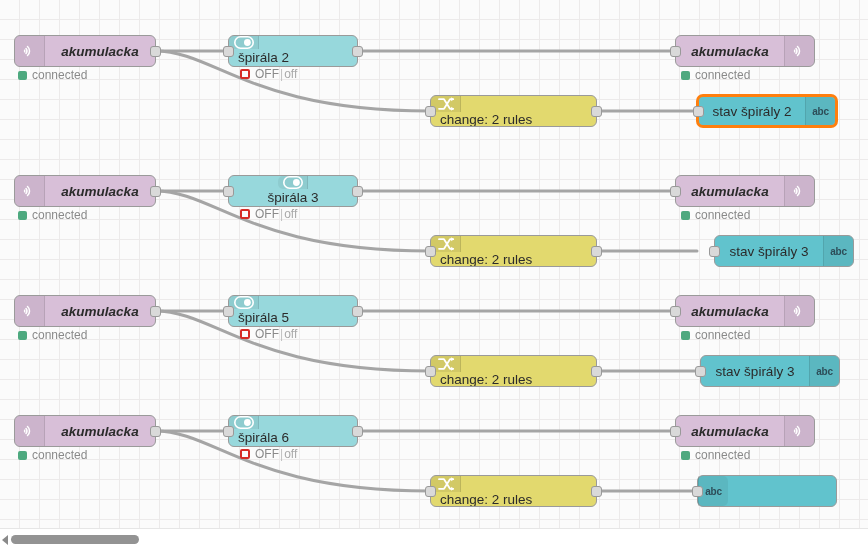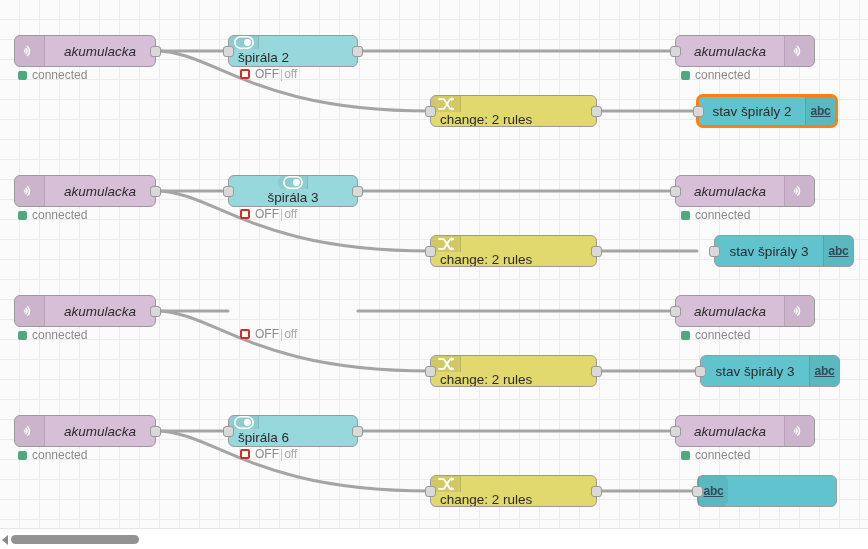--- a/index.html
+++ b/index.html
@@ -73,33 +73,32 @@
     display: flex;
     align-items: center;
     justify-content: center;
     background: rgba(0,0,0,0.055);
   }
   .icell.left  { border-right: 1px solid rgba(0,0,0,0.10); border-radius: 5px 0 0 5px; }
   .icell.right { border-left: 1px solid rgba(0,0,0,0.10); border-radius: 0 5px 5px 0; }
   .icell svg { display:block; }
 
   
-  .n-mqtt   { background: #d8bfd8; }
+  .n-mqtt   { background: #d8bfd8; font-weight: bold; }
   .n-switch { background: #97d8dc; flex-direction: column; }
   .n-change { background: #e2d96e; flex-direction: column; }
   .n-debug  { background: #61c3cd; }
 
   .n-change .icell.left { background: rgba(0,0,0,0.07); }
   .n-debug  .icell.right{ background: rgba(0,0,0,0.06); }
 
   .abc {
-    font-size: 12px;
+    font-size: 10px;
     font-weight: bold;
     color: #2d4d58;
-    text-decoration: underline;
     letter-spacing: -0.2px;
   }
 
   
   .port {
     position: absolute;
     width: 11px; height: 11px;
     box-sizing: border-box;
     background: #d9d9d9;
     border: 1px solid #999;
@@ -363,20 +362,31 @@
       </svg>
     </div>
     <div class="lbl center italic">akumulacka</div>
     <div class="port out"></div>
   </div>
   <div class="status" style="left:18px; top:328px;">
     <span class="dot green"></span>
     <span class="txt">connected</span>
   </div>
 
+  <div class="node n-switch" style="left:228px; top:295px; width:130px;">
+    <div class="port in"></div>
+    <div class="icell left">
+      <svg width="20" height="13" viewBox="0 0 20 13">
+        <rect x="0.8" y="0.8" width="18.4" height="11.4" rx="5.7" fill="none" stroke="#ffffff" stroke-width="1.6"></rect>
+        <circle cx="13.4" cy="6.5" r="3.4" fill="#ffffff"></circle>
+      </svg>
+    </div>
+    <div class="lbl">špirála 5</div>
+    <div class="port out"></div>
+  </div>
   <div class="status" style="left:240px; top:327px;">
     <span class="dot ring-red"></span>
     <span class="txt"><span>OFF</span><span class="sep">|</span><span class="sub">off</span></span>
   </div>
 
   <div class="node n-change" style="left:430px; top:355px; width:167px;">
     <div class="port in"></div>
     <div class="icell left">
       <svg width="18" height="16" viewBox="0 0 18 16">
         <g fill="none" stroke="#ffffff" stroke-width="1.8" stroke-linecap="round" stroke-linejoin="round">

